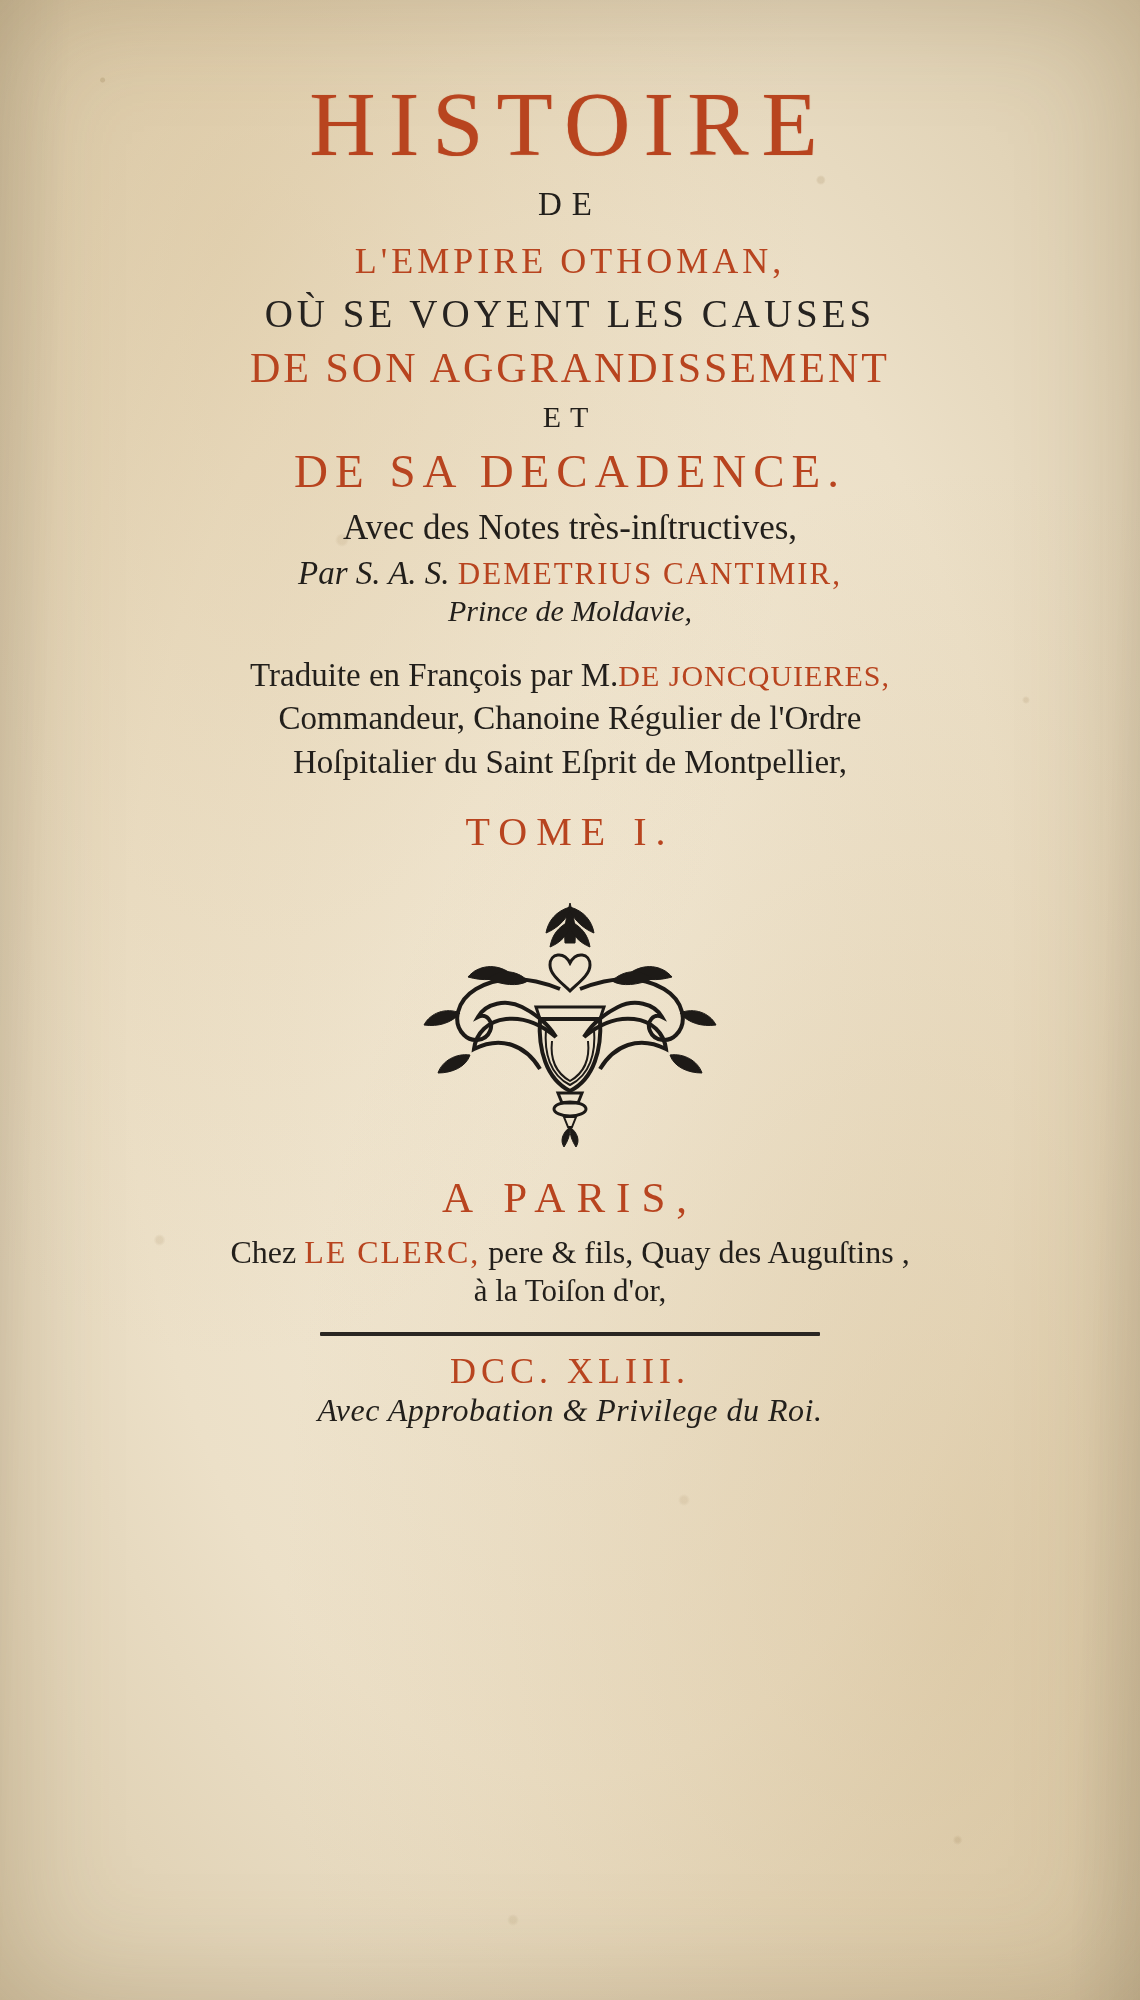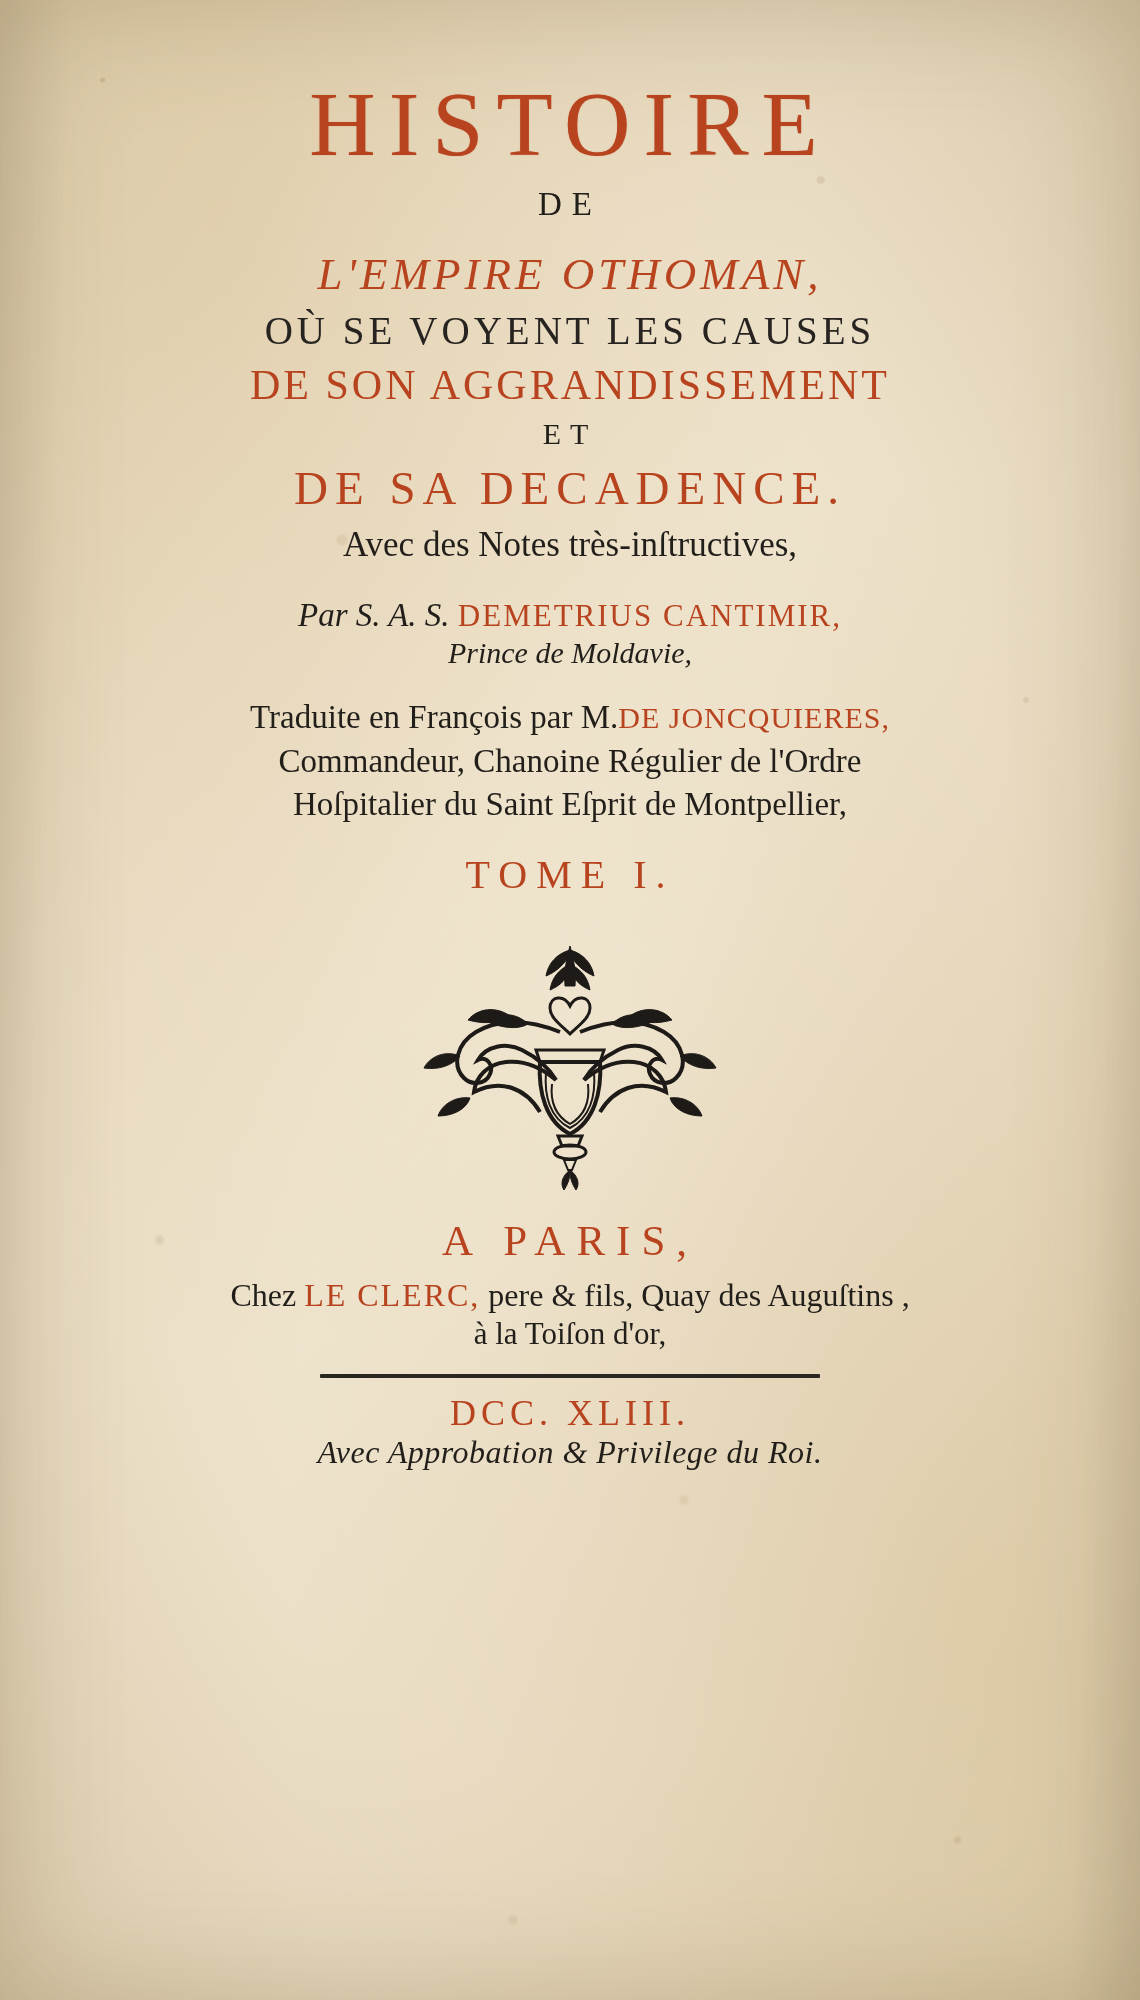--- a/index.html
+++ b/index.html
@@ -62,25 +62,24 @@
     line-height: 1;
     font-weight: 400;
     text-shadow: 0 0 1px rgba(184,68,31,0.6);
   }
   .l-de1 {
     margin-top: 16px;
     font-size: 33px;
     letter-spacing: 10px;
   }
   .l-empire {
-    margin-top: 28px;
-    font-size: 45px;
+    margin-top: 20px;
+    font-size: 36px;
     letter-spacing: 4px;
     line-height: 1.05;
-    font-style: italic;
   }
   .l-ou {
     margin-top: 10px;
     font-size: 39px;
     letter-spacing: 4px;
     color: #262320;
   }
   .l-aggr {
     margin-top: 8px;
     font-size: 42px;
@@ -95,21 +94,21 @@
     margin-top: 10px;
     font-size: 47px;
     letter-spacing: 7px;
   }
   .l-notes {
     margin-top: 10px;
     font-size: 35px;
     letter-spacing: 0px;
   }
   .l-par {
-    margin-top: 32px;
+    margin-top: 7px;
     font-size: 33px;
   }
   .l-par .ital {
     font-style: italic;
   }
   .smallcaps-red {
     color: #b8441f;
     font-size: 31px;
     letter-spacing: 2px;
     font-variant: small-caps;

